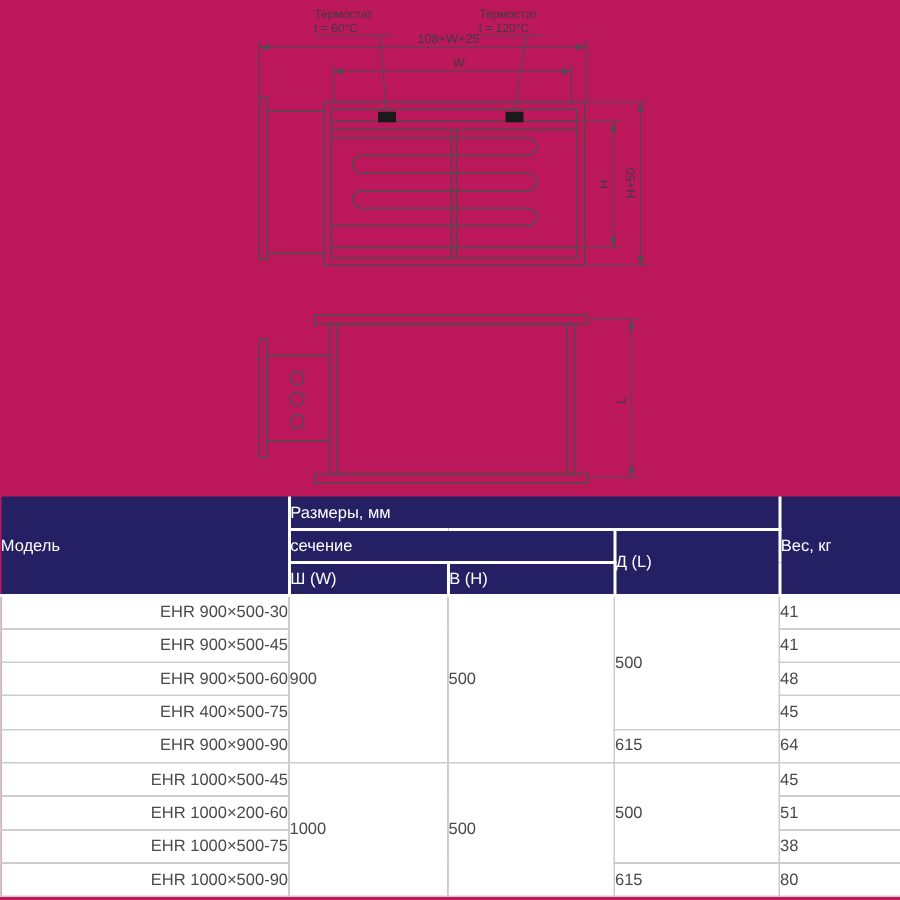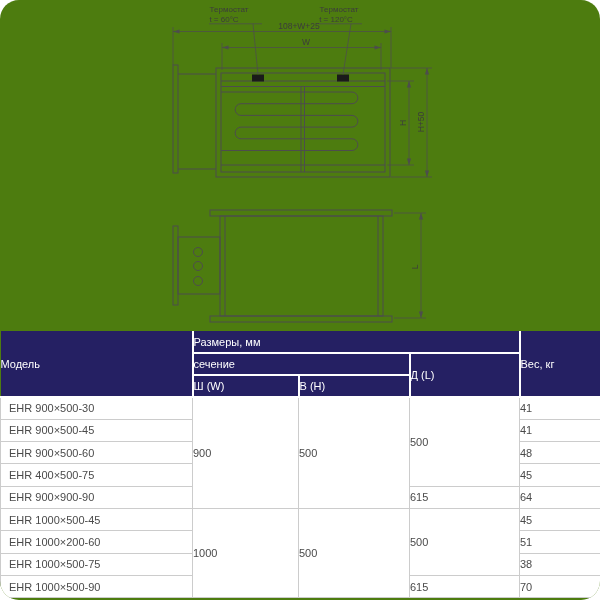--- a/index.html
+++ b/index.html
@@ -1,37 +1,37 @@
 <!DOCTYPE html>
 <html><head>
 <meta charset="utf-8">
 <style>
   * { margin: 0; padding: 0; box-sizing: border-box; }
   body { font-family: "Liberation Sans", sans-serif; background: #ffffff; }
-  .page { position: relative; width: 600px; height: 600px; background: #4d7c0f; overflow: hidden; border-radius: 19px; }
+  .page { position: relative; width: 600px; height: 600px; background: #be185d; overflow: hidden; }
 
   .drawing-wrap { position: absolute; top: 0; left: 0; width: 600px; height: 331px; }
   svg text { font-family: "Liberation Sans", sans-serif; fill: #3c3c3c; }
 
   .spec-table-wrap { position: absolute; top: 331px; left: 0; width: 600px; height: 269px; }
   table.spec { width: 600px; border-collapse: collapse; table-layout: fixed; }
   table.spec th {
     background: #252063; color: #ffffff; font-weight: normal; font-size: 11px;
     border: 2px solid #ffffff; text-align: left; vertical-align: middle; padding: 0;
   }
   table.spec thead tr { height: 22px; }
   table.spec thead tr:first-child th { border-top: 0; }
   table.spec thead th:first-child { border-left: 0; }
   table.spec thead tr:first-child th:last-child { border-right: 0; margin-top: 16px; }
   table.spec td {
     border: 1px solid #cccccc; font-size: 11px; color: #4a4a4a;
     vertical-align: middle; padding: 0; background: #fff;
   }
   table.spec tbody tr { height: 22.3px; }
-  table.spec td.model { text-align: left; padding-left: 8px; }
+  table.spec td.model { text-align: right; padding-left: 8px; }
 </style>
 </head>
 <body>
 
 <div class="page">
 
   <div class="drawing-wrap">
     <svg width="600" height="331" viewBox="0 0 600 331">
 
       <g stroke="#4d4d4d" fill="none" stroke-width="1">
@@ -187,19 +187,19 @@
           <td class="model">EHR 1000×200-60</td>
           <td>51</td>
         </tr>
         <tr>
           <td class="model">EHR 1000×500-75</td>
           <td>38</td>
         </tr>
         <tr>
           <td class="model">EHR 1000×500-90</td>
           <td>615</td>
-          <td>70</td>
+          <td>80</td>
         </tr>
       </tbody>
     </table>
   </div>
 
 </div>
 
 </body></html>

